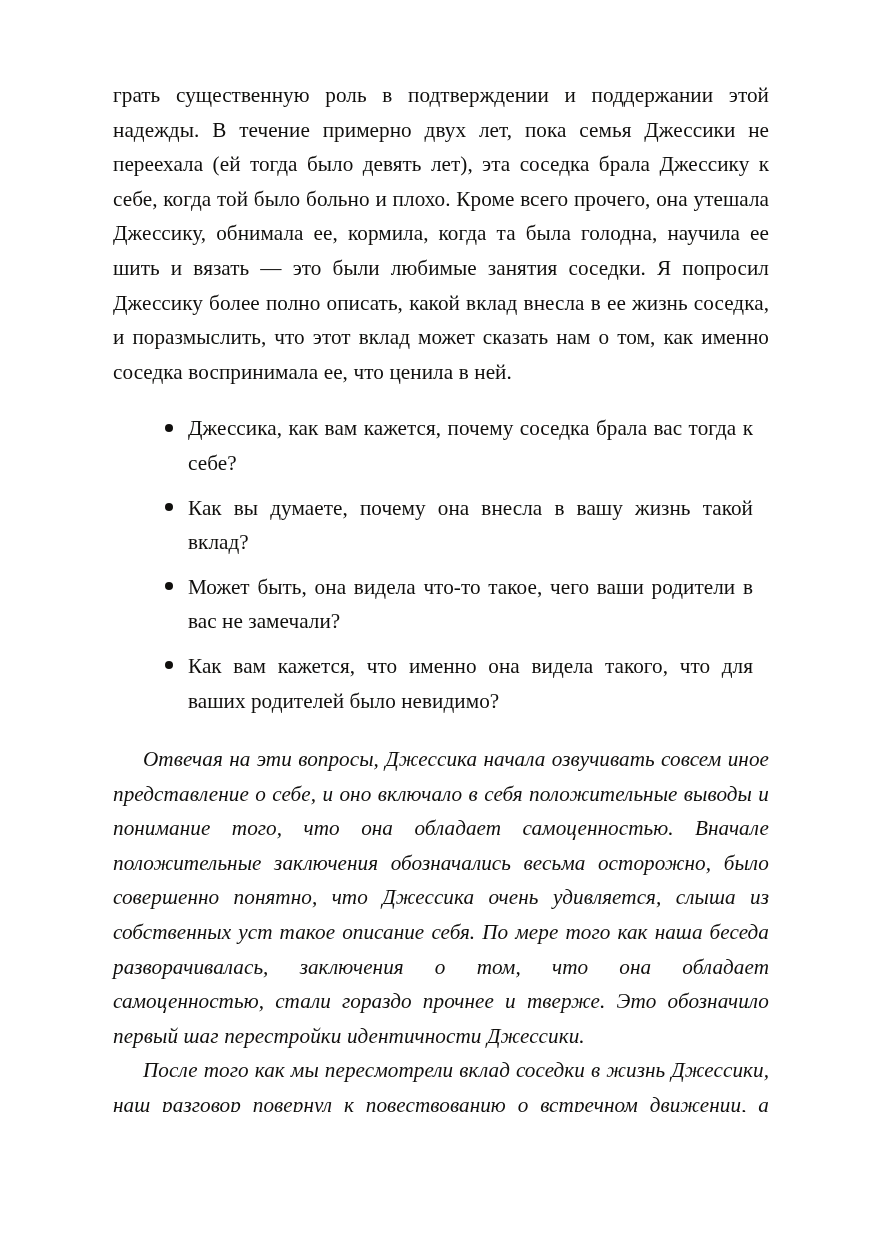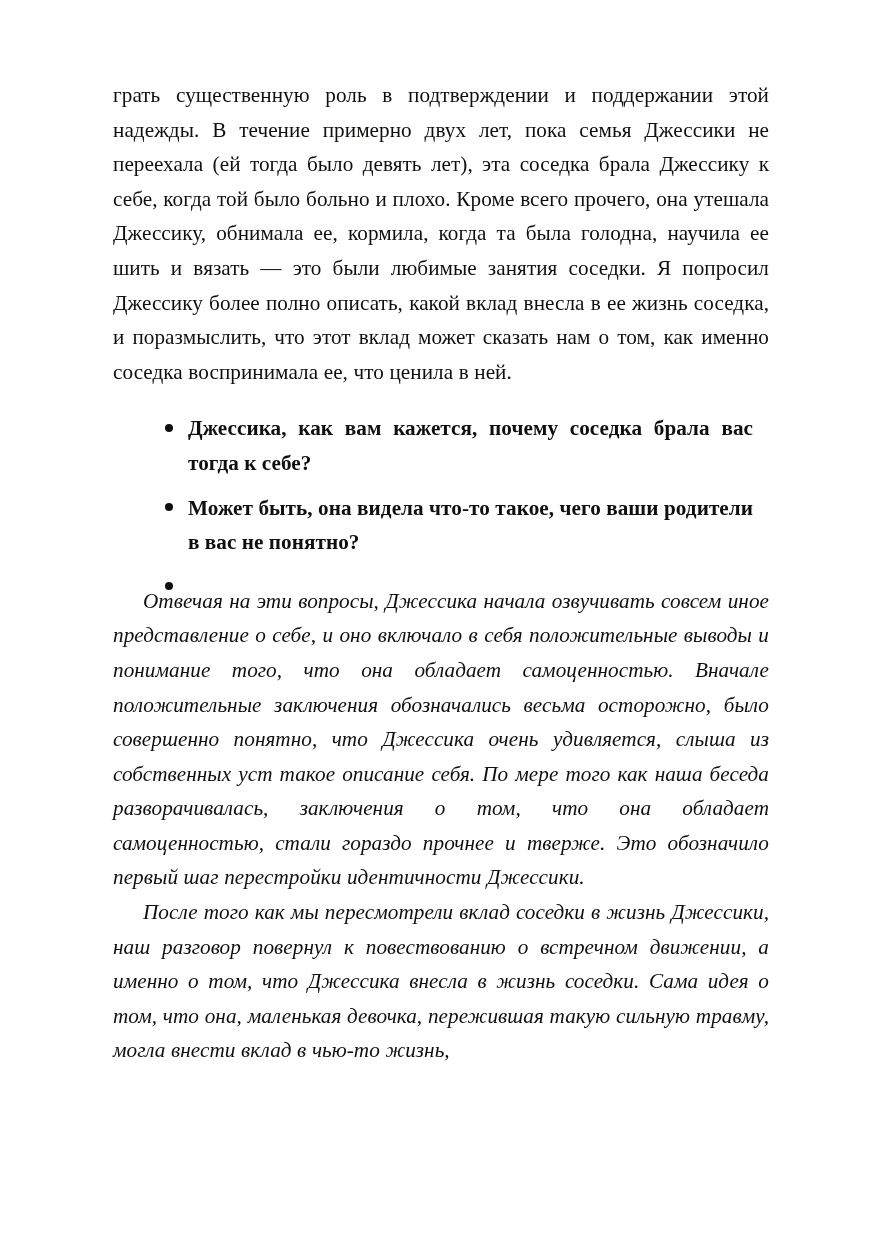--- a/index.html
+++ b/index.html
@@ -41,21 +41,20 @@
 
   p.body-para.indent {
     text-indent: 30px;
     font-style: italic;
   }
 
   ul.question-list {
     list-style: none;
     margin: 22px 16px 24px 0;
     padding: 0;
-    font-weight: bold;
   }
 
   ul.question-list > li {
     position: relative;
     margin: 0 0 10px 0;
     padding-left: 75px;
     font-size: 21.2px;
     line-height: 34.6px;
     text-align: justify;
     text-justify: inter-word;
@@ -100,24 +99,29 @@
 
     <p class="body-para">грать существенную роль в подтверждении и поддержании этой надежды. В течение примерно двух лет, пока семья Джессики не переехала (ей тогда было девять лет), эта соседка брала Джессику к себе, когда той было больно и плохо. Кроме всего прочего, она утешала Джессику, обнимала ее, кормила, когда та была голодна, научила ее шить и вязать — это были любимые занятия соседки. Я попросил Джессику более полно описать, какой вклад внесла в ее жизнь соседка, и поразмыслить, что этот вклад может сказать нам о том, как именно соседка воспринимала ее, что ценила в ней.</p>
 
     <ul class="question-list">
       <li>
         <span class="bullet-marker"></span>
         <span class="li-text">Джессика, как вам кажется, почему соседка брала вас тогда к себе?</span>
       </li>
       <li>
         <span class="bullet-marker"></span>
-        <span class="li-text">Может быть, она видела что-то такое, чего ваши родители в вас не понятно?</span>
+        <span class="li-text">Как вы думаете, почему она внесла в вашу жизнь такой вклад?</span>
       </li>
       <li>
         <span class="bullet-marker"></span>
+        <span class="li-text">Может быть, она видела что-то такое, чего ваши родители в вас не замечали?</span>
+      </li>
+      <li>
+        <span class="bullet-marker"></span>
+        <span class="li-text">Как вам кажется, что именно она видела такого, что для ваших родителей было невидимо?</span>
       </li>
     </ul>
 
     <p class="body-para indent">Отвечая на эти вопросы, Джессика начала озвучивать совсем иное представление о себе, и оно включало в себя положительные выводы и понимание того, что она обладает самоценностью. Вначале положительные заключения обозначались весьма осторожно, было совершенно понятно, что Джессика очень удивляется, слыша из собственных уст такое описание себя. По мере того как наша беседа разворачивалась, заключения о том, что она обладает самоценностью, стали гораздо прочнее и тверже. Это обозначило первый шаг перестройки идентичности Джессики.</p>
 
     <p class="body-para indent">После того как мы пересмотрели вклад соседки в жизнь Джессики, наш разговор повернул к повествованию о встречном движении, а именно о том, что Джессика внесла в жизнь соседки. Сама идея о том, что она, маленькая девочка, пережившая такую сильную травму, могла внести вклад в чью-то жизнь,</p>
 
   </div>
 
   <div class="folio">148</div>

